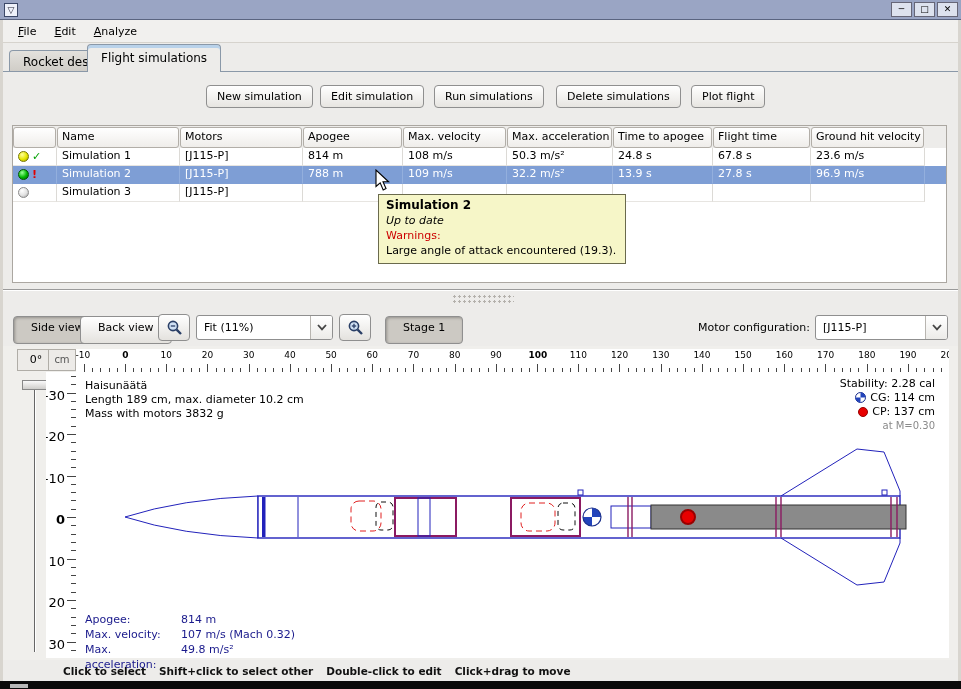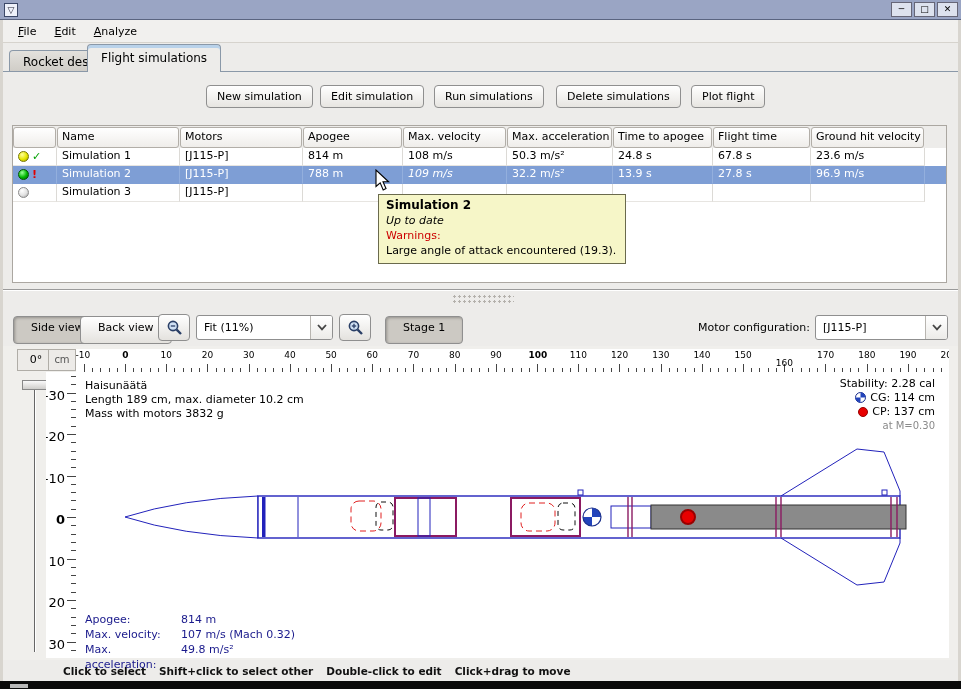--- a/index.html
+++ b/index.html
@@ -239,21 +239,21 @@
         <div class="td" style="width: 114px;">23.6 m/s</div>
       </div>
       <div class="trow selected">
         <div class="td status" style="width: 44px;">
           <span class="ball ball-green"></span>
           <span class="mark warning">!</span>
         </div>
         <div class="td" style="width: 123px;">Simulation 2</div>
         <div class="td" style="width: 123px;">[J115-P]</div>
         <div class="td" style="width: 100px;">788 m</div>
-        <div class="td" style="width: 104px; font-style: italic;">109 m/s</div>
+        <div class="td" style="width: 104px;">109 m/s</div>
         <div class="td" style="width: 106px;">32.2 m/s²</div>
         <div class="td" style="width: 100px;">13.9 s</div>
         <div class="td" style="width: 98px;">27.8 s</div>
         <div class="td" style="width: 114px;">96.9 m/s</div>
       </div>
       <div class="trow">
         <div class="td status" style="width: 44px;">
           <span class="ball ball-gray"></span>
           <span class="mark "></span>
         </div>
@@ -446,21 +446,21 @@
       <div class="lbl" style="left: 290.6px;">60</div>
       <div class="lbl" style="left: 331.8px;">70</div>
       <div class="lbl" style="left: 373px;">80</div>
       <div class="lbl" style="left: 414.2px;">90</div>
       <div class="lbl bold" style="left: 452.6px;">100</div>
       <div class="lbl" style="left: 493.8px;">110</div>
       <div class="lbl" style="left: 535px;">120</div>
       <div class="lbl" style="left: 576.2px;">130</div>
       <div class="lbl" style="left: 617.4px;">140</div>
       <div class="lbl" style="left: 658.6px;">150</div>
-      <div class="lbl" style="left: 699.8px; margin-top: 8px;">160</div>
+      <div class="lbl" style="left: 699.8px;">160</div>
       <div class="lbl" style="left: 741px;">170</div>
       <div class="lbl" style="left: 782.2px;">180</div>
       <div class="lbl" style="left: 823.4px;">190</div>
       <div class="lbl" style="left: 864.6px;">200</div>
     </div>
   <div class="abs v-ruler" id="vRuler">
       <div class="tick" style="top: 3.9px; width: 5px;"></div>
       <div class="tick" style="top: 12.2px; width: 5px;"></div>
       <div class="tick" style="top: 20.5px; width: 9px;"></div>
       <div class="tick" style="top: 28.8px; width: 5px;"></div>

